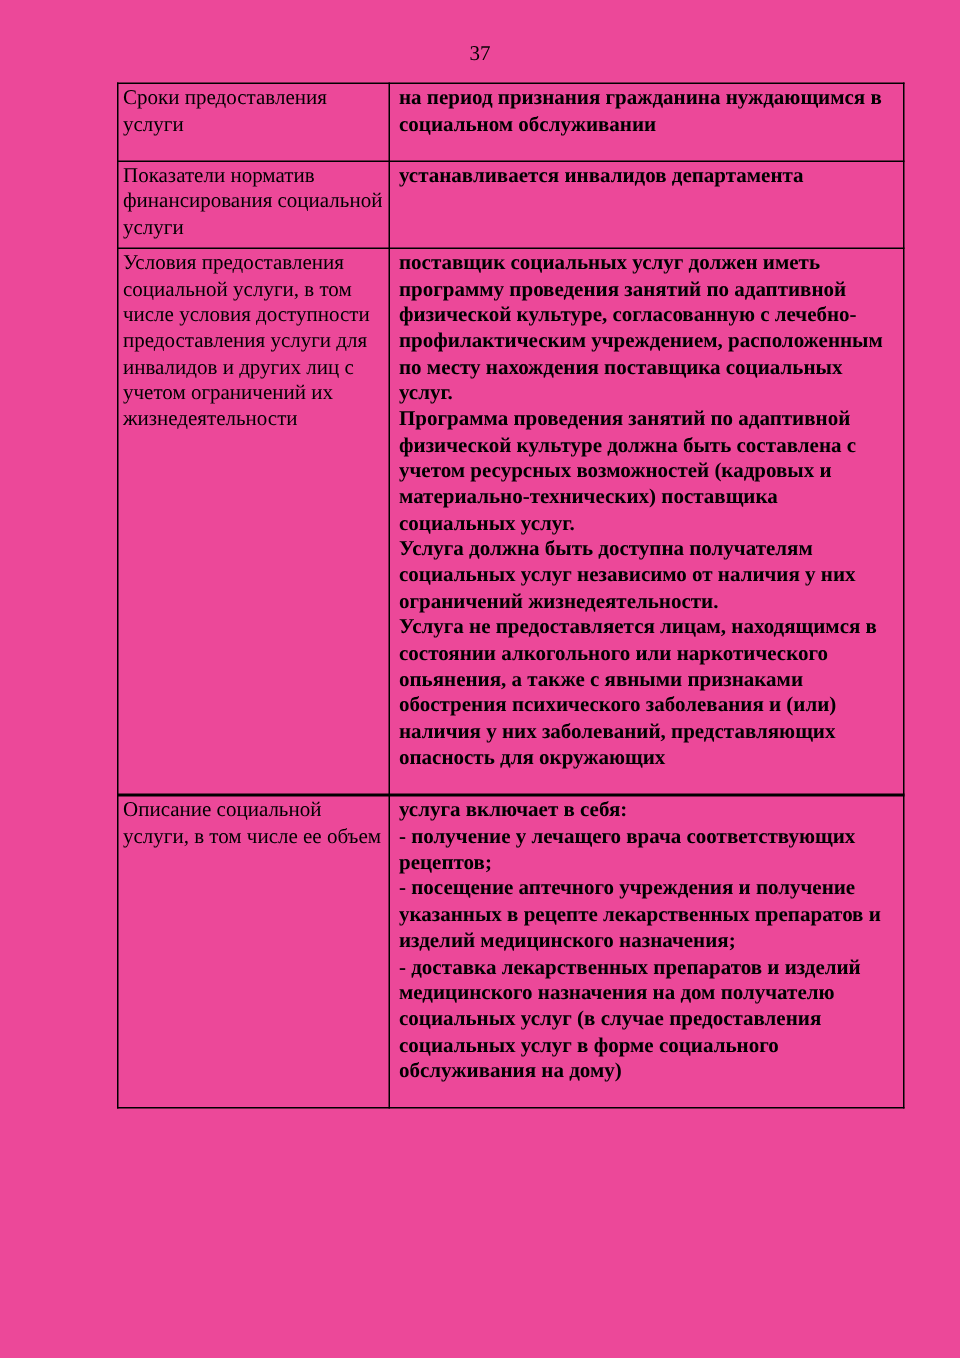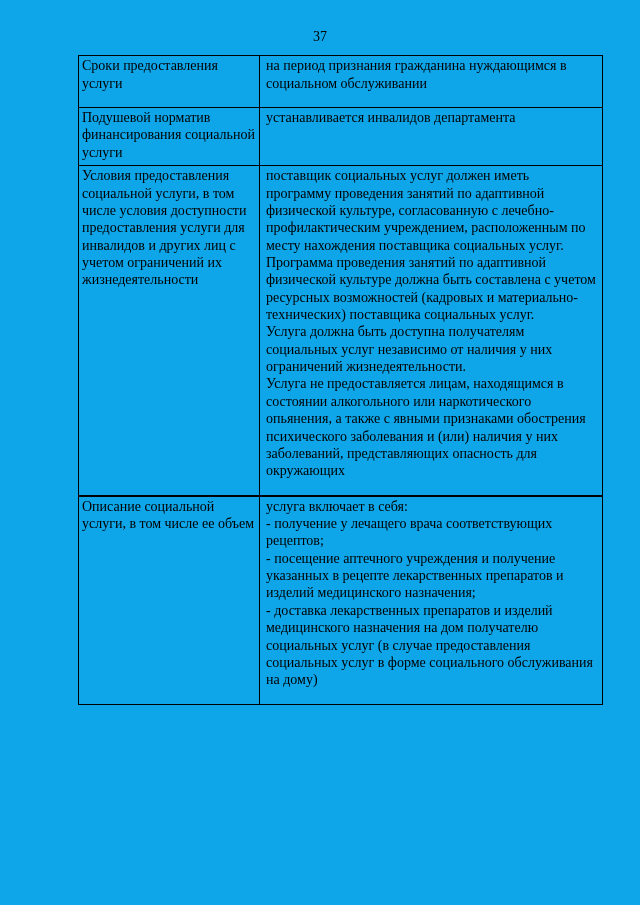--- a/index.html
+++ b/index.html
@@ -4,21 +4,21 @@
 <style>
   html, body {
     margin: 0;
     padding: 0;
     background: #ffffff;
   }
   .page {
     position: relative;
     width: 640px;
     height: 905px;
-    background: #0ea5e9;
+    background: #ec4899;
     color: #000000;
     font-family: "Liberation Serif", "DejaVu Serif", serif;
     font-size: 14px;
     line-height: 1.24;
     box-sizing: border-box;
     padding-top: 28px;
     overflow: hidden;
   }
   .page-number {
     text-align: center;
@@ -34,20 +34,21 @@
     border: 1px solid #000000;
     vertical-align: top;
   }
   td.cell-label {
     width: 173px;
     padding: 1px 4px 4px 3px;
   }
   td.cell-value {
     padding: 1px 5px 15px 6px;
     white-space: pre-line;
+    font-weight: bold;
   }
   .para {
     width: 525px;
     margin: 14px 0 16px 78px;
     text-align: justify;
     text-indent: 32px;
   }
 </style>
 </head>
 <body>
@@ -56,21 +57,21 @@
 
   <div class="page-number">37</div>
 
   <table class="doc-table">
     <tbody>
       <tr>
         <td class="cell-label">Сроки предоставления услуги</td>
         <td class="cell-value">на период признания гражданина нуждающимся в социальном обслуживании</td>
       </tr>
       <tr>
-        <td class="cell-label">Подушевой норматив финансирования социальной услуги</td>
+        <td class="cell-label">Показатели норматив финансирования социальной услуги</td>
         <td class="cell-value">устанавливается инвалидов департамента</td>
       </tr>
       <tr>
         <td class="cell-label">Условия предоставления социальной услуги, в том числе условия доступности предоставления услуги для инвалидов и других лиц с учетом ограничений их жизнедеятельности</td>
         <td class="cell-value">поставщик социальных услуг должен иметь программу проведения занятий по адаптивной физической культуре, согласованную с лечебно-профилактическим учреждением, расположенным по месту нахождения поставщика социальных услуг.
 Программа проведения занятий по адаптивной физической культуре должна быть составлена с учетом ресурсных возможностей (кадровых и материально-технических) поставщика социальных услуг.
 Услуга должна быть доступна получателям социальных услуг независимо от наличия у них ограничений жизнедеятельности.
 Услуга не предоставляется лицам, находящимся в состоянии алкогольного или наркотического опьянения, а также с явными признаками обострения психического заболевания и (или) наличия у них заболеваний, представляющих опасность для окружающих</td>
       </tr>
     </tbody>

